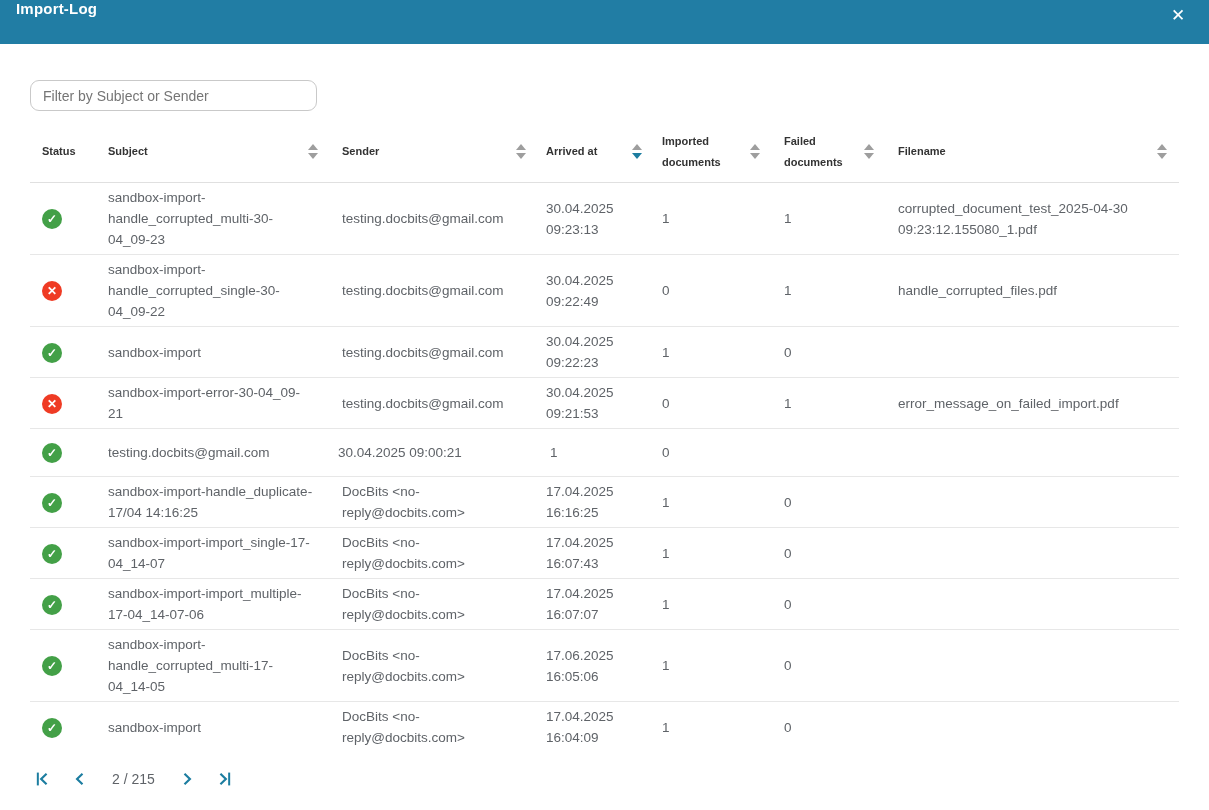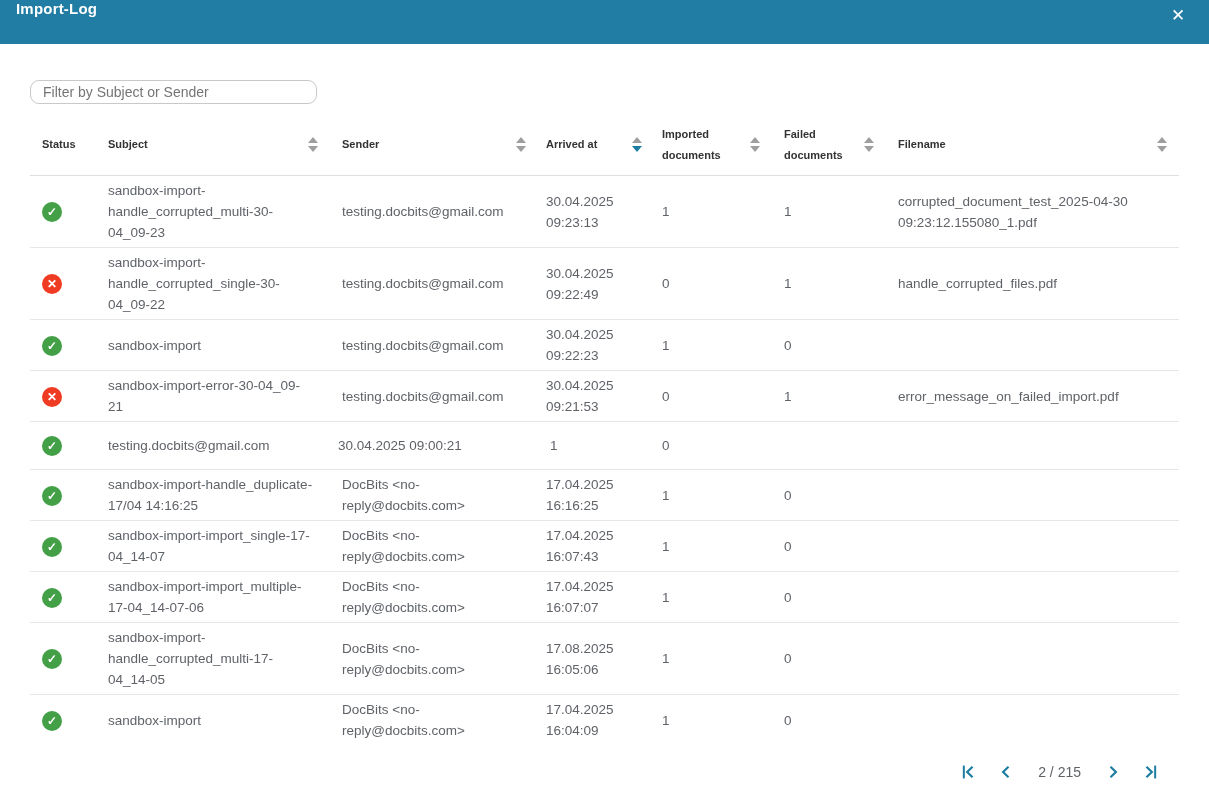--- a/index.html
+++ b/index.html
@@ -23,21 +23,21 @@
     margin-left: auto; background: transparent; border: none; cursor: pointer;
     width: 30px; height: 30px; display: flex; align-items: center; justify-content: center;
   }
   .close-btn span { color: #ffffff; font-size: 17px; line-height: 1; }
 
   .content { flex: 1; padding: 0 30px; display: flex; flex-direction: column; }
 
   
   .filter {
     margin-top: 36px;
-    width: 287px; height: 24px;
+    width: 287px; height: 31px;
     border: 1px solid #c9c9c9; border-radius: 9px;
     padding: 0 12px; font-size: 14px; color: #333;
     font-family: "Liberation Sans", sans-serif;
     outline: none; background: #fff;
   }
   .filter::placeholder { color: #757575; }
 
   
   .table { margin-top: 10px; width: 1149px; }
   .thead, .tr {
@@ -82,21 +82,21 @@
     display: inline-flex; align-items: center; justify-content: center;
     width: 20px; height: 20px; border-radius: 50%;
     color: #fff; font-size: 12px; font-weight: 700; line-height: 1;
   }
   .badge.success { background: #43a047; }
   .badge.error   { background: #ef3b24; }
 
   
   .pagination {
     margin-top: 12px;
-    display: flex; align-items: center; justify-content: flex-end;
+    display: flex; align-items: center; justify-content: flex-start;
     gap: 14px; padding-right: 16px; height: 30px;
   }
   .page-btn { background: transparent; border: none; cursor: pointer; width: 24px; height: 24px; display: flex; align-items: center; justify-content: center; padding: 0; }
   .page-btn svg { display: block; }
   .page-indicator { color: #5f6368; font-size: 14px; margin: 0 6px; }
 </style>
 </head>
 <body>
 
 <div class="dialog">
@@ -256,21 +256,21 @@
     <div class="td cell-failed">0</div>
     <div class="td cell-filename"></div>
   </div>
 
   <div class="tr">
     <div class="td cell-status">
       <span class="badge success">✓</span>
     </div>
     <div class="td cell-subject">sandbox-import-handle_corrupted_multi-17-04_14-05</div>
     <div class="td cell-sender">DocBits &lt;no-reply@docbits.com&gt;</div>
-    <div class="td cell-arrived">17.08.2025 16:05:06</div>
+    <div class="td cell-arrived">17.06.2025 16:05:06</div>
     <div class="td cell-imported">1</div>
     <div class="td cell-failed">0</div>
     <div class="td cell-filename"></div>
   </div>
 
   <div class="tr">
     <div class="td cell-status">
       <span class="badge success">✓</span>
     </div>
     <div class="td cell-subject">sandbox-import</div>

